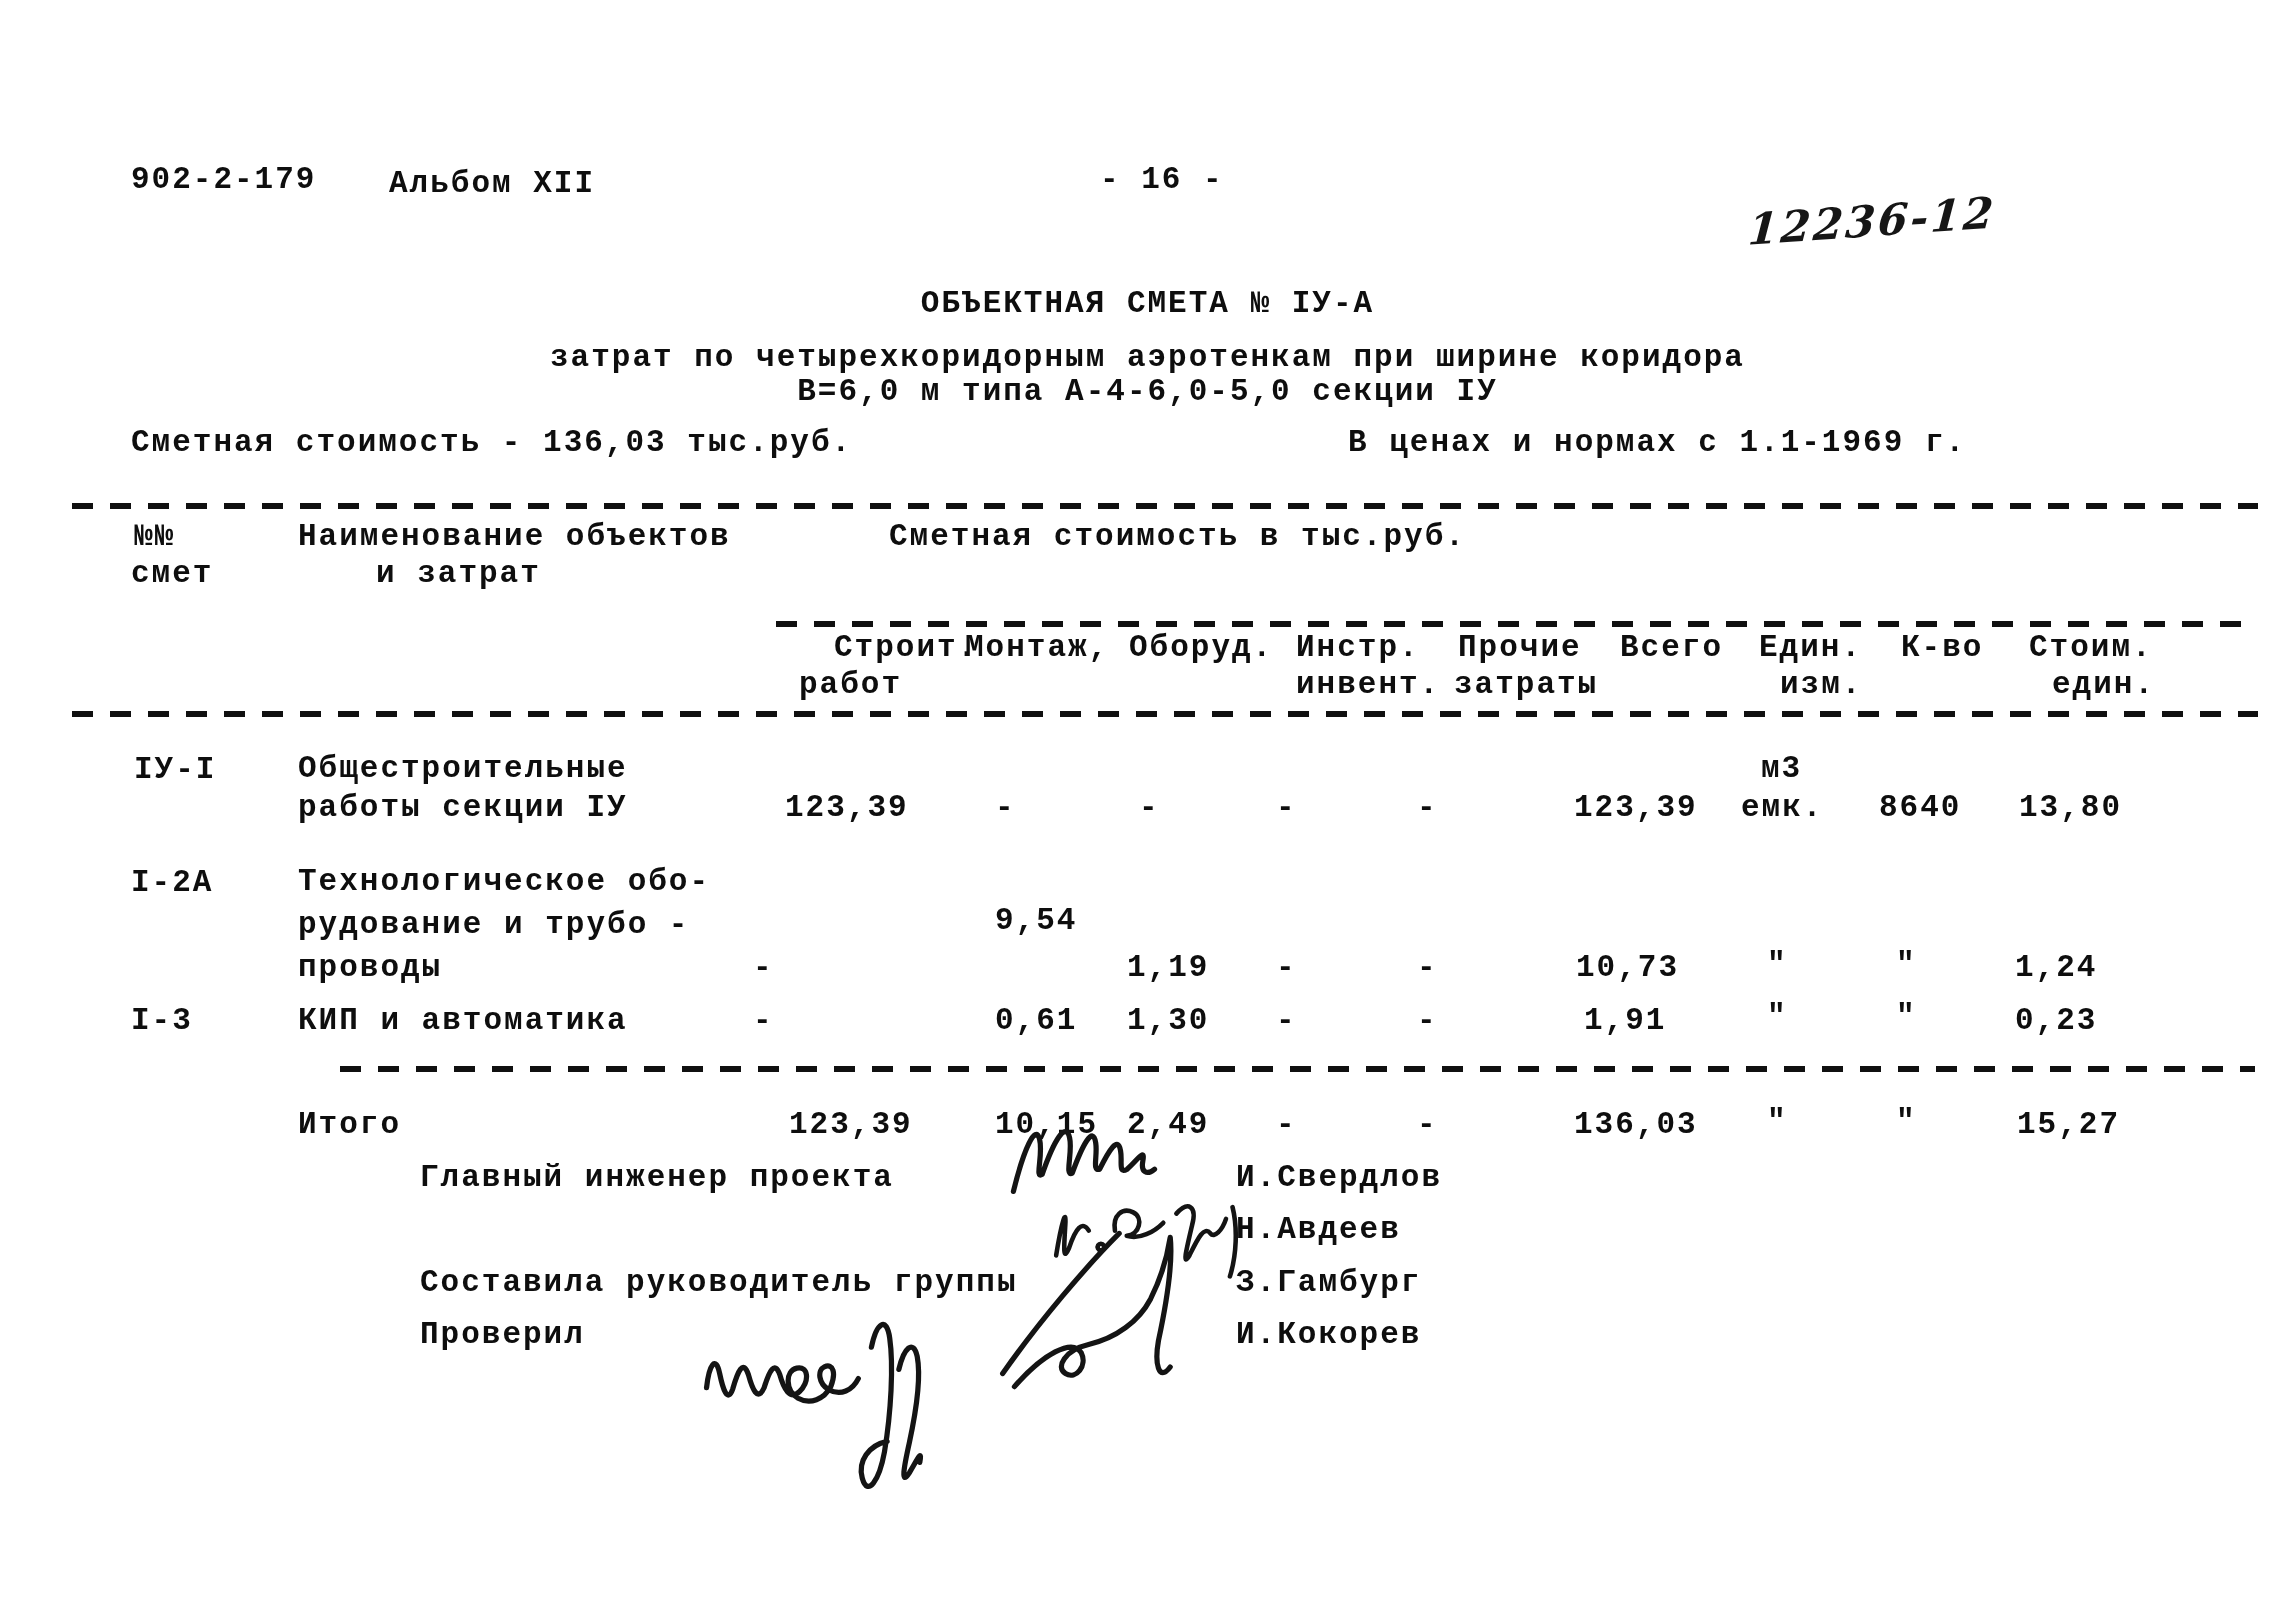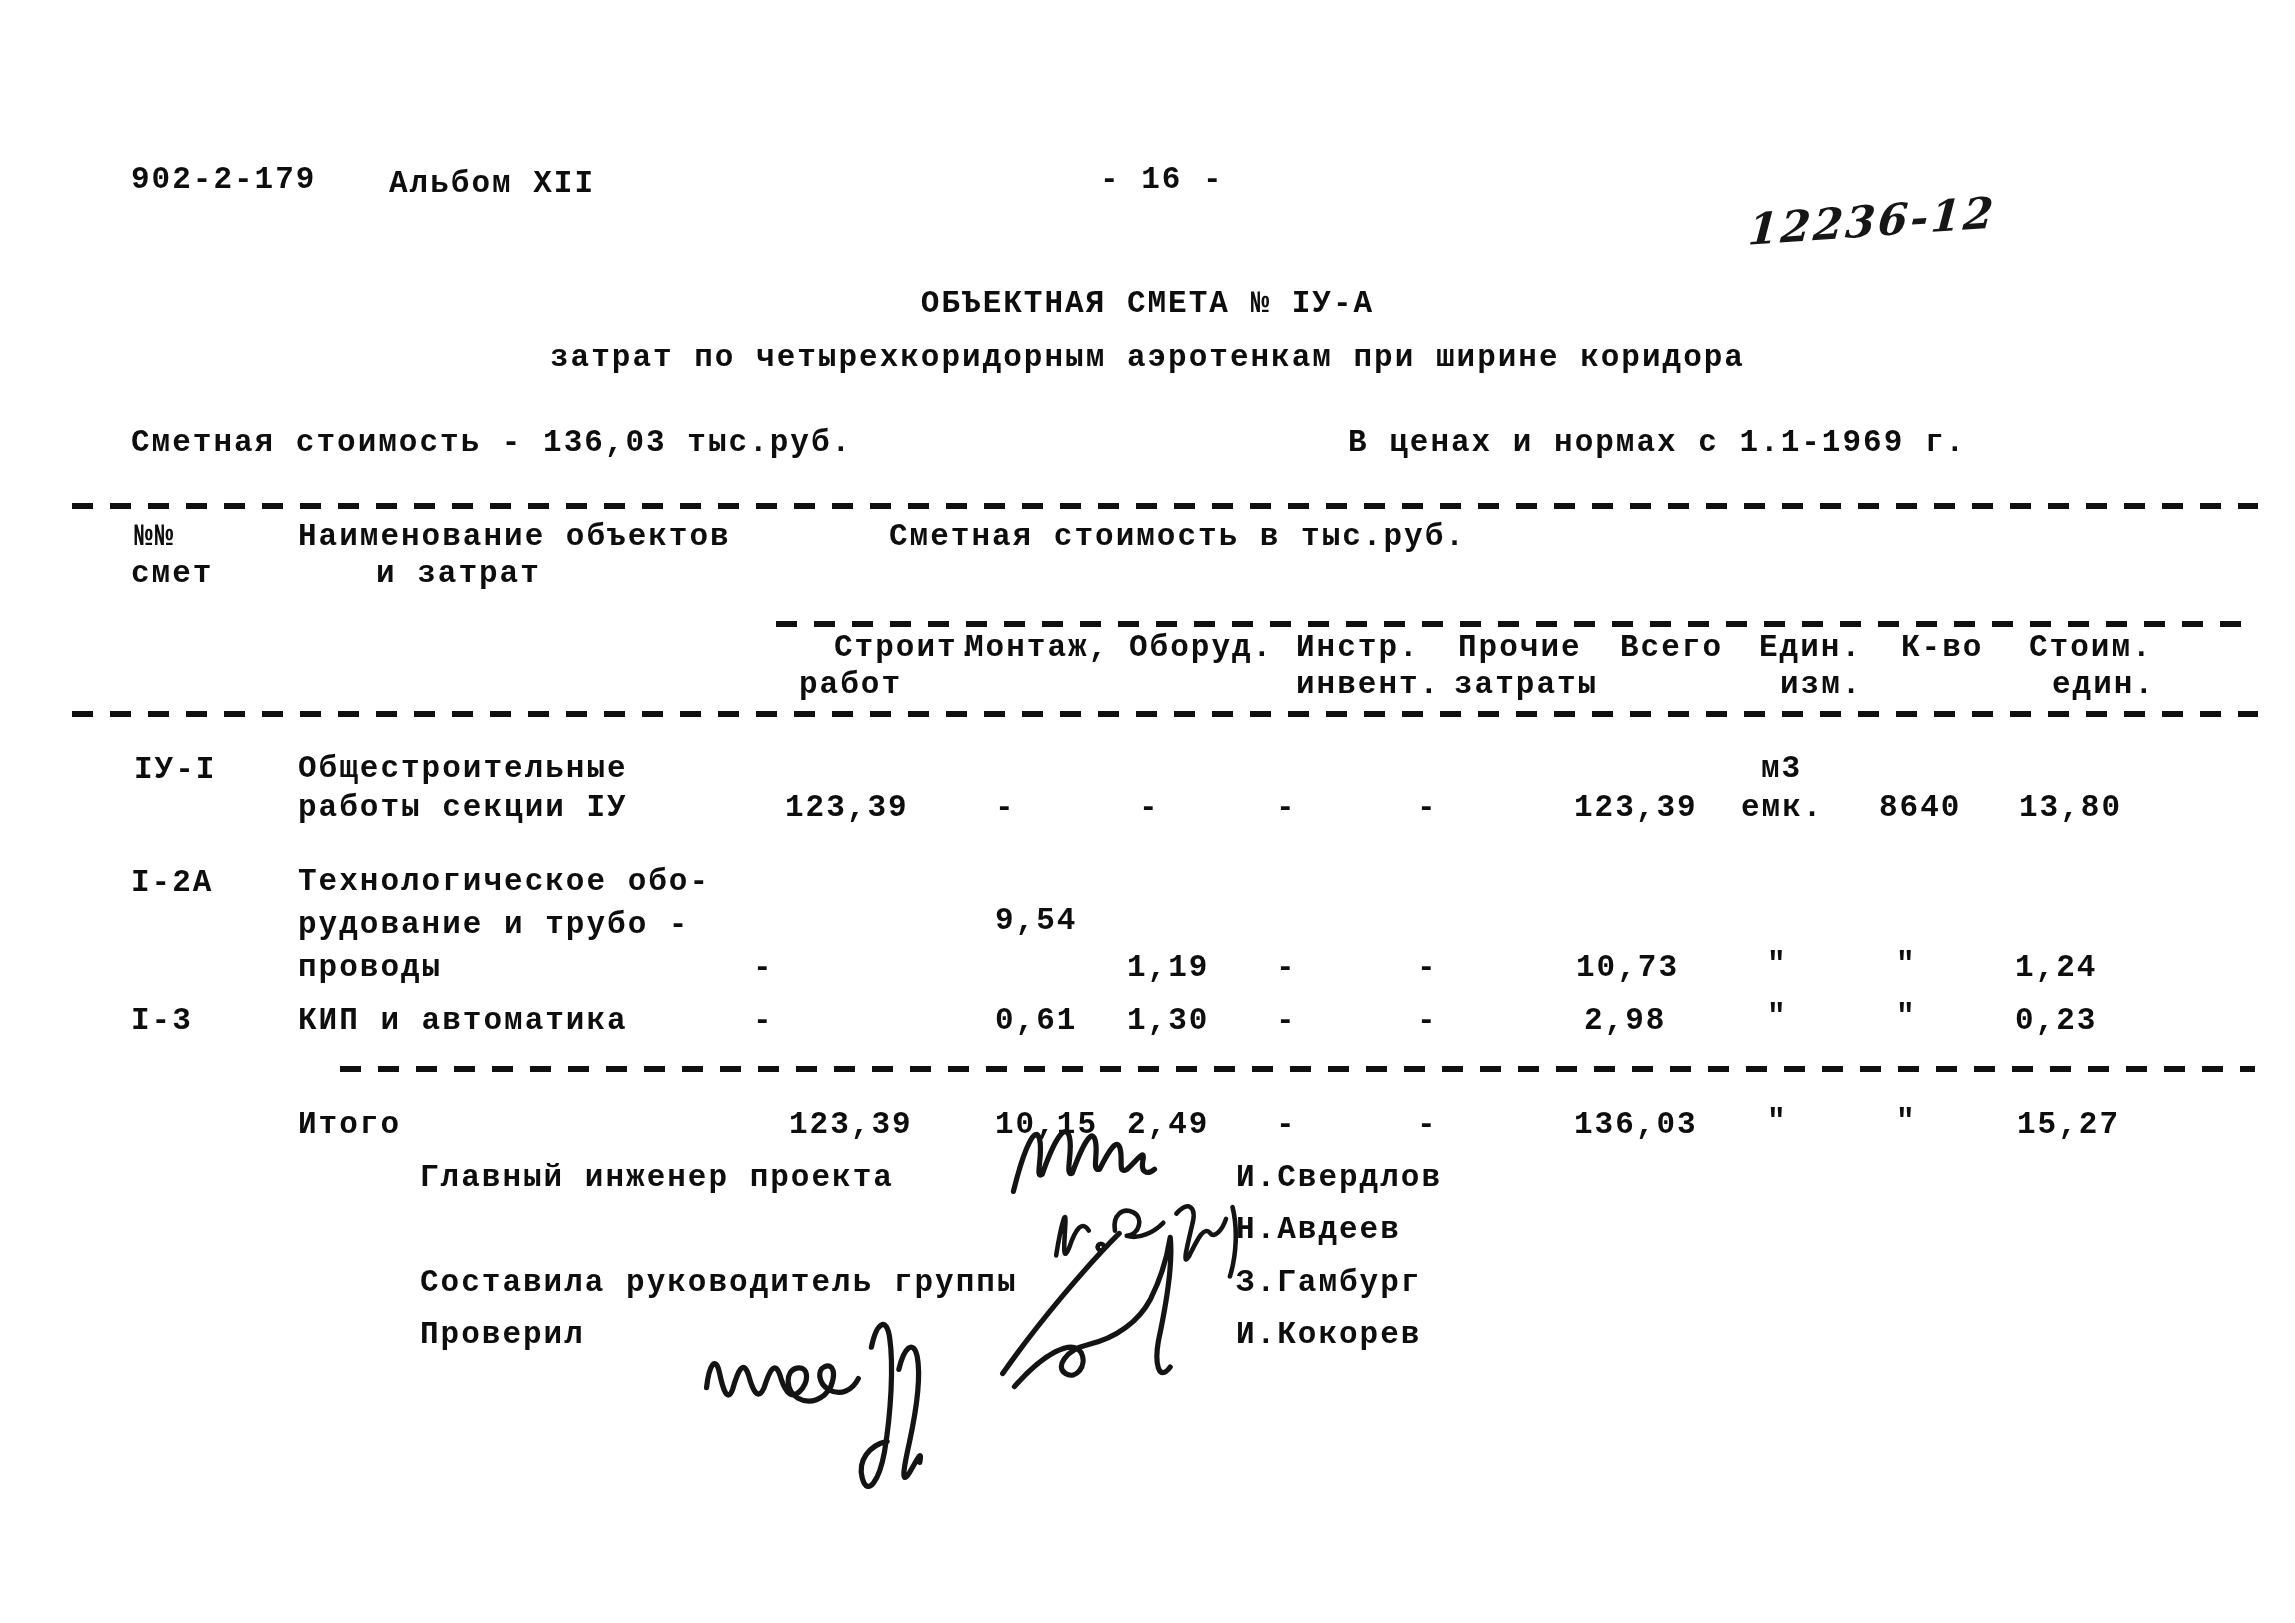--- a/index.html
+++ b/index.html
@@ -42,20 +42,21 @@
 
 <div class="page">
 
   <div class="t" style="left:131px;top:164px;">902-2-179</div>
   <div class="t" style="left:389px;top:168px;">Альбом XII</div>
   <div class="t" style="left:1100px;top:164px;">- 16 -</div>
   <div class="hw" style="left:1748px;top:196px;">12236-12</div>
 
   <div class="t center" style="top:288px;">ОБЪЕКТНАЯ СМЕТА № IУ-А</div>
   <div class="t center" style="top:342px;">затрат по четырехкоридорным аэротенкам при ширине коридора</div>
+  <div class="t center" style="top:376px;">В=6,0 м типа А-4-6,0-5,0 секции IУ</div>
 
   <div class="t" style="left:131px;top:427px;">Сметная стоимость - 136,03 тыс.руб.</div>
   <div class="t" style="left:1348px;top:427px;">В ценах и нормах с 1.1-1969 г.</div>
 
   <div class="dash" style="left:72px;top:503px;width:2186px;"></div>
 
   <div class="t" style="left:134px;top:521px;">№№</div>
   <div class="t" style="left:131px;top:558px;">смет</div>
   <div class="t" style="left:298px;top:521px;">Наименование объектов</div>
   <div class="t" style="left:376px;top:558px;">и затрат</div>
@@ -108,21 +109,21 @@
   <div class="t" style="left:1896px;top:949px;">"</div>
   <div class="t" style="left:2015px;top:952px;">1,24</div>
 
   <div class="t" style="left:131px;top:1005px;">I-3</div>
   <div class="t" style="left:298px;top:1005px;">КИП и автоматика</div>
   <div class="t" style="left:753px;top:1005px;">-</div>
   <div class="t" style="left:995px;top:1005px;">0,61</div>
   <div class="t" style="left:1127px;top:1005px;">1,30</div>
   <div class="t" style="left:1276px;top:1005px;">-</div>
   <div class="t" style="left:1417px;top:1005px;">-</div>
-  <div class="t" style="left:1584px;top:1005px;">2,98</div>
+  <div class="t" style="left:1584px;top:1005px;">1,91</div>
   <div class="t" style="left:1767px;top:1001px;">"</div>
   <div class="t" style="left:1896px;top:1001px;">"</div>
   <div class="t" style="left:2015px;top:1005px;">0,23</div>
 
   <div class="dash" style="left:340px;top:1066px;width:1915px;"></div>
 
   <div class="t" style="left:298px;top:1109px;">Итого</div>
   <div class="t" style="left:789px;top:1109px;">123,39</div>
   <div class="t" style="left:995px;top:1109px;">10,15</div>
   <div class="t" style="left:1127px;top:1109px;">2,49</div>

